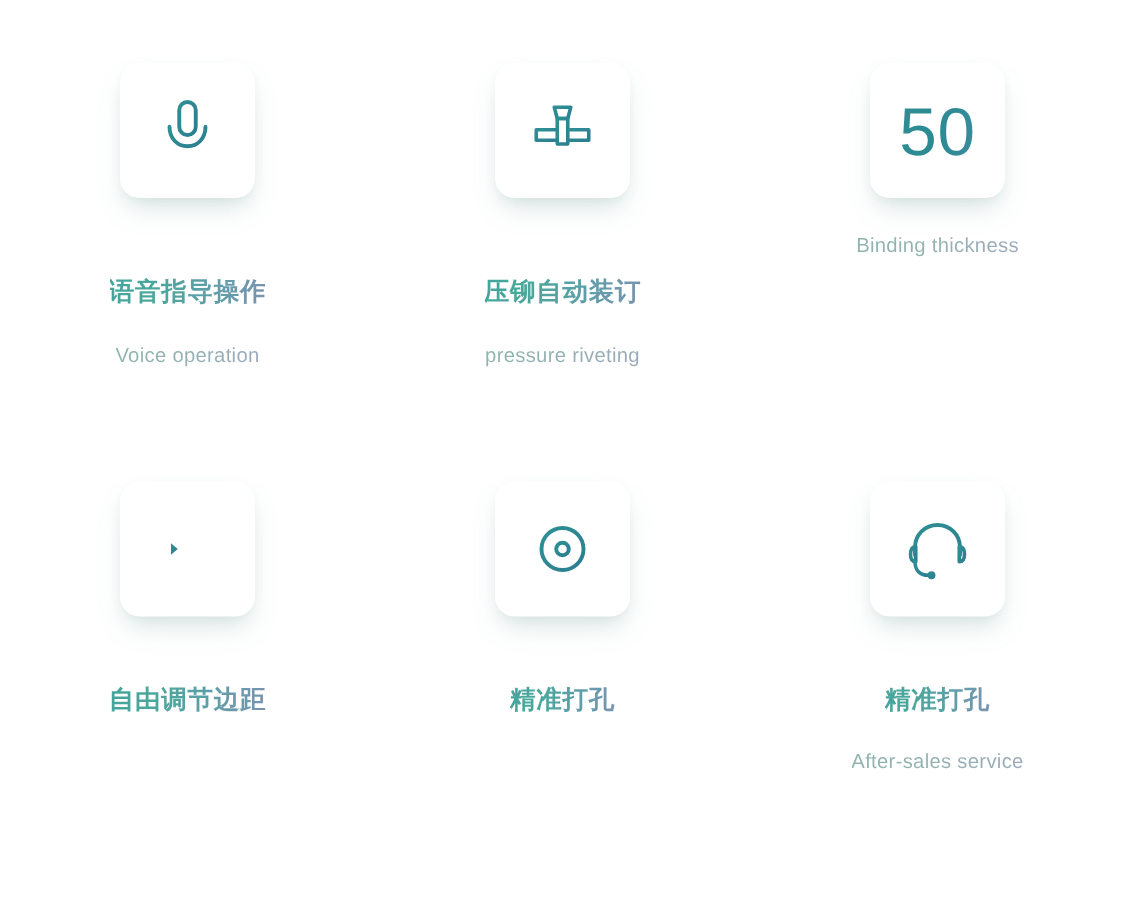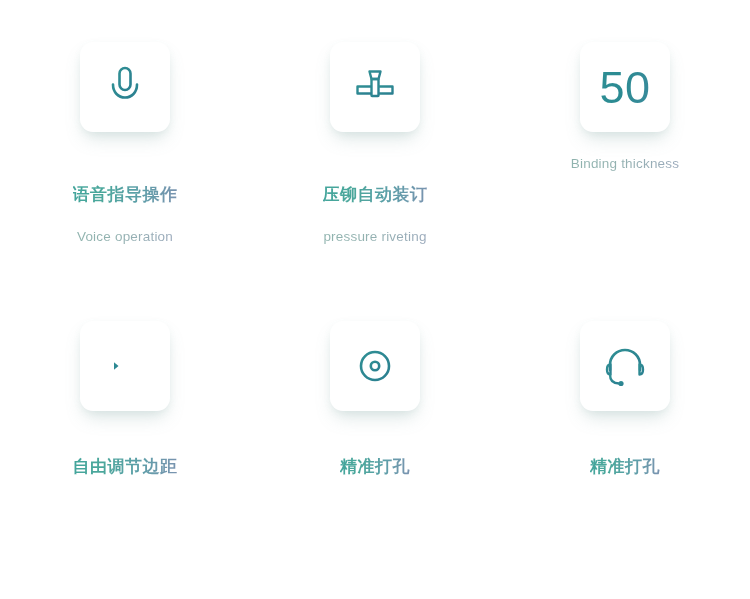--- a/index.html
+++ b/index.html
@@ -211,15 +211,16 @@
           <path d="M11.5 24.5 C9 24.5 8 26.3 8 29.5 C8 32.7 9 34.5 11.5 34.5 Z" stroke="url(#gHed)" stroke-width="2.4" stroke-linejoin="round" fill="none"></path>
 
           <path d="M40.5 24.5 C43 24.5 44 26.3 44 29.5 C44 32.7 43 34.5 40.5 34.5 Z" stroke="url(#gHed)" stroke-width="2.4" stroke-linejoin="round" fill="none"></path>
 
           <path d="M11 34.5 C11 40.5 14.5 43.5 20 43.5" stroke="url(#gHed)" stroke-width="2.4" stroke-linecap="round" fill="none"></path>
           <circle cx="22" cy="43.5" r="2.6" fill="url(#gHed)"></circle>
         </svg>
       </span>
     </div>
     <div class="title-cn">精准打孔</div>
+    <div class="subtitle-en">After-sales service</div>
   </div>
 
 </div>
 
 </body></html>

